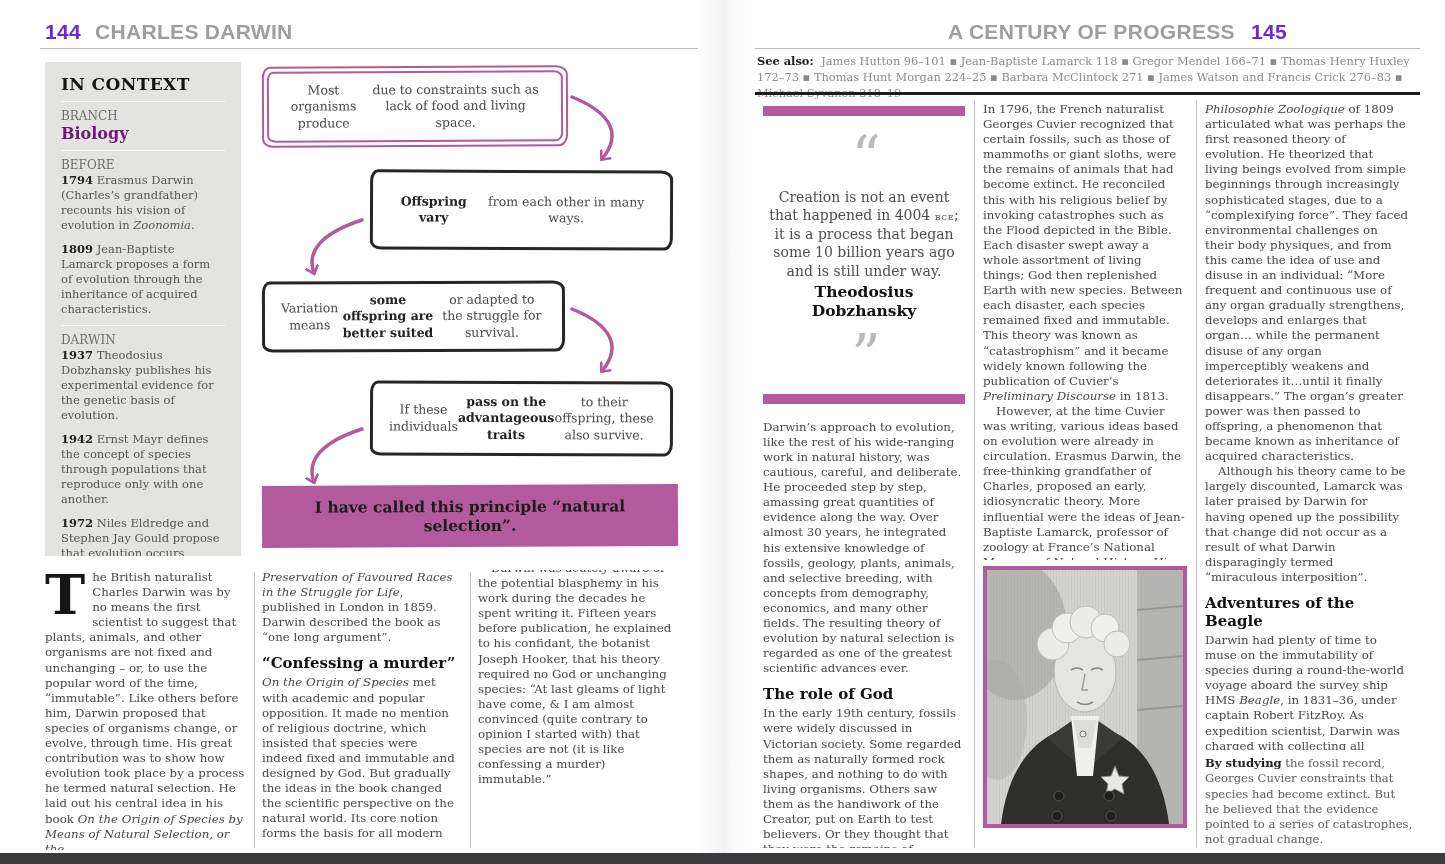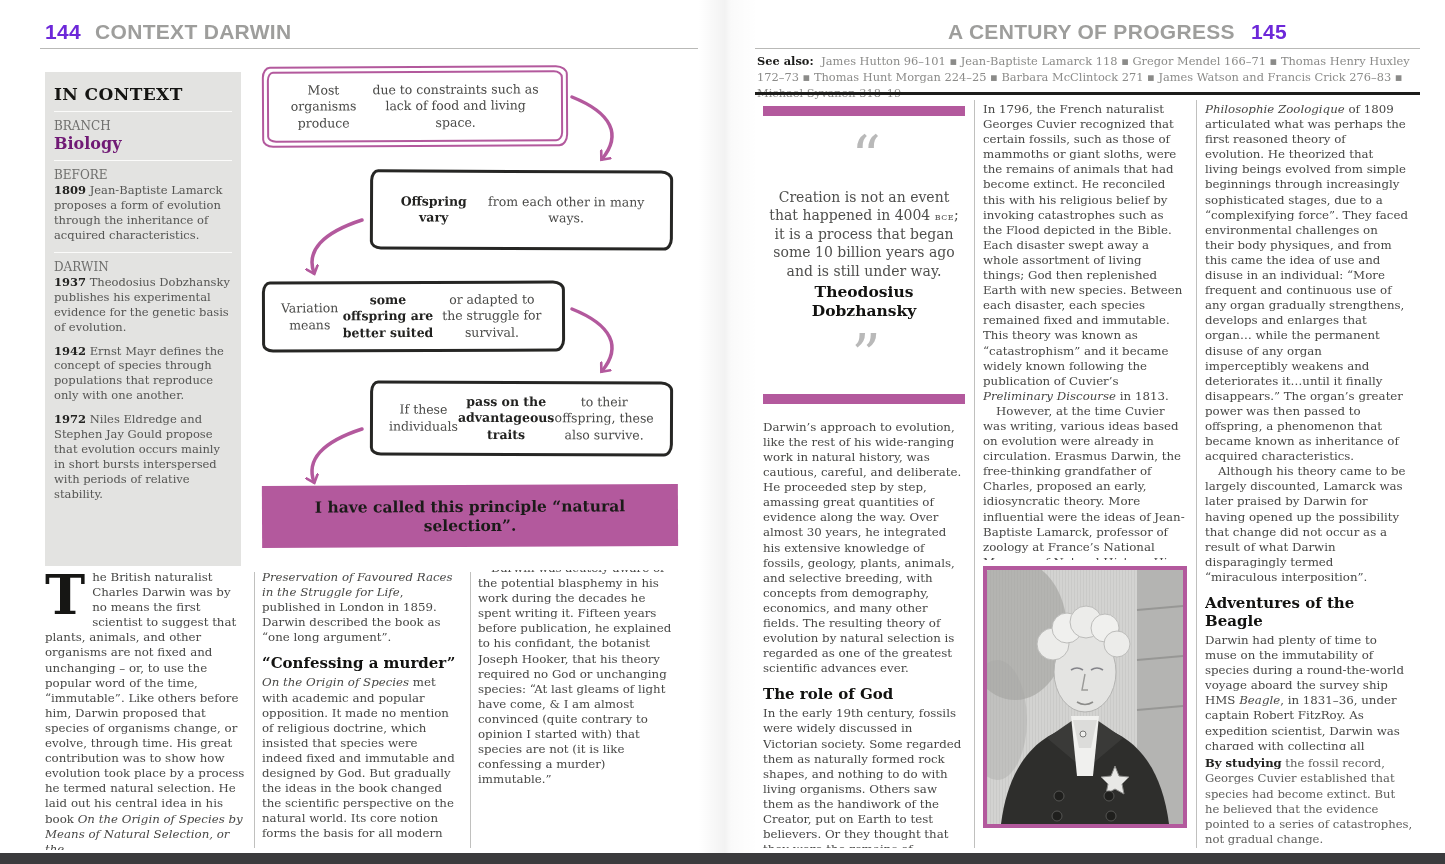--- a/index.html
+++ b/index.html
@@ -13,22 +13,22 @@
   .sc{font-variant:small-caps;font-size:86%;letter-spacing:.4px;text-align:right;}
 
   
   .runhead{font-family:"Liberation Sans",sans-serif;font-weight:bold;font-size:21px;letter-spacing:.3px;white-space:nowrap;}
   .runhead .num{color:#6d28d9;}
   .runhead .ttl{color:#9e9e9c;}
   .thin-rule{height:1px;background:#b9b9b7;}
   .thick-rule{height:3px;background:#1d1d1b;}
 
   
-  #in-context{left:45px;top:72px;width:196px;height:494px;background:#e3e3e1;
-    box-sizing:border-box;padding:12px 9px;overflow:hidden;}
+  #in-context{left:45px;top:62px;width:196px;height:494px;background:#e3e3e1;
+    box-sizing:border-box;padding:12px 16px;overflow:hidden;}
   #in-context .ic-title{font-size:17px;font-weight:bold;color:#141412;letter-spacing:.4px;margin:0 0 7px;}
   #in-context .divider{height:1px;background:#fbfbfa;margin:7px 0;}
   #in-context .ic-label{font-size:12px;color:#6f6f6d;margin:2px 0 1px;}
   #in-context .ic-value{font-size:16px;font-weight:bold;color:#701a75;margin:0 0 4px;}
   #in-context .ic-entry{font-size:11.5px;line-height:1.3;color:#555553;margin:0 0 9px;}
 
   
   .flowbox{box-sizing:border-box;display:flex;align-items:center;justify-content:center;
     text-align:center;font-size:12.5px;line-height:1.32;color:#4a4a48;padding:6px 16px;background:#fff;}
   .blackbox{border:3px solid #262624;border-radius:8px 12px 9px 11px/11px 9px 12px 8px;}
@@ -60,31 +60,32 @@
   .caption{font-size:11.6px;line-height:1.32;color:#5d5d5b;}
 
   #gutter{background:linear-gradient(to right,rgba(0,0,0,0),rgba(0,0,0,0.05) 45%,rgba(0,0,0,0.02) 55%,rgba(0,0,0,0));}
   #bottom-edge{background:#3b3b3d;}
 </style>
 </head>
 <body>
 
 <div class="abs runhead" style="left:45px;top:20px;">
   <span class="num">144</span>
-  <span class="ttl" style="margin-left:8px;">CONTEXT DARWIN</span>
+  <span class="ttl" style="margin-left:8px;">CHARLES DARWIN</span>
 </div>
 <div class="abs thin-rule" style="left:40px;top:48px;width:658px;"></div>
 
 <div class="abs" id="in-context">
   <div class="ic-title">IN CONTEXT</div>
   <div class="divider"></div>
   <div class="ic-label">BRANCH</div>
   <div class="ic-value">Biology</div>
   <div class="divider"></div>
   <div class="ic-label">BEFORE</div>
+  <div class="ic-entry"><span class="b">1794</span><span> Erasmus Darwin (Charles’s grandfather) recounts his vision of evolution in </span><span class="i">Zoonomia</span><span>.</span></div>
   <div class="ic-entry"><span class="b">1809</span><span> Jean-Baptiste Lamarck proposes a form of evolution through the inheritance of acquired characteristics.</span></div>
   <div class="divider"></div>
   <div class="ic-label">DARWIN</div>
   <div class="ic-entry"><span class="b">1937</span><span> Theodosius Dobzhansky publishes his experimental evidence for the genetic basis of evolution.</span></div>
   <div class="ic-entry"><span class="b">1942</span><span> Ernst Mayr defines the concept of species through populations that reproduce only with one another.</span></div>
   <div class="ic-entry"><span class="b">1972</span><span> Niles Eldredge and Stephen Jay Gould propose that evolution occurs mainly in short bursts interspersed with periods of relative stability.</span></div>
 </div>
 
 <svg class="abs" style="left:250px;top:55px;" width="460" height="510">
   <defs>
@@ -210,15 +211,15 @@
   </svg>
 </div>
 <div class="abs vrule" style="left:1196px;top:100px;height:748px;"></div>
 
 <div class="abs bodycol" style="left:1205px;top:102px;width:203px;height:648px;">
   <p class="body-p"><span class="i">Philosophie Zoologique</span><span> of 1809 articulated what was perhaps the first reasoned theory of evolution. He theorized that living beings evolved from simple beginnings through increasingly sophisticated stages, due to a “complexifying force”. They faced environmental challenges on their body physiques, and from this came the idea of use and disuse in an individual: “More frequent and continuous use of any organ gradually strengthens, develops and enlarges that organ… while the permanent disuse of any organ imperceptibly weakens and deteriorates it…until it finally disappears.” The organ’s greater power was then passed to offspring, a phenomenon that became known as inheritance of acquired characteristics.</span></p>
   <p class="body-p indent">Although his theory came to be largely discounted, Lamarck was later praised by Darwin for having opened up the possibility that change did not occur as a result of what Darwin disparagingly termed “miraculous interposition”.</p>
   <div class="subhead">Adventures of the Beagle</div>
   <p class="body-p"><span>Darwin had plenty of time to muse on the immutability of species during a round-the-world voyage aboard the survey ship HMS </span><span class="i">Beagle</span><span>, in 1831–36, under captain Robert FitzRoy. As expedition scientist, Darwin was charged with collecting all manner of fossil, plant, and animal specimens, and sending them back to Britain from each port of call. </span></p>
 </div>
-<div class="abs caption" style="left:1205px;top:756px;width:208px;"><span class="b">By studying</span><span> the fossil record, Georges Cuvier established that species had become extinct. But he believed that the evidence pointed to a series of catastrophes, not gradual change.</span></div>
+<div class="abs caption" style="left:1205px;top:756px;width:208px;"><span class="b">By studying</span><span> the fossil record, Georges Cuvier constraints that species had become extinct. But he believed that the evidence pointed to a series of catastrophes, not gradual change.</span></div>
 
 <div class="abs" id="bottom-edge" style="left:0;top:853px;width:1445px;height:11px;"></div>
 
 </body></html>

